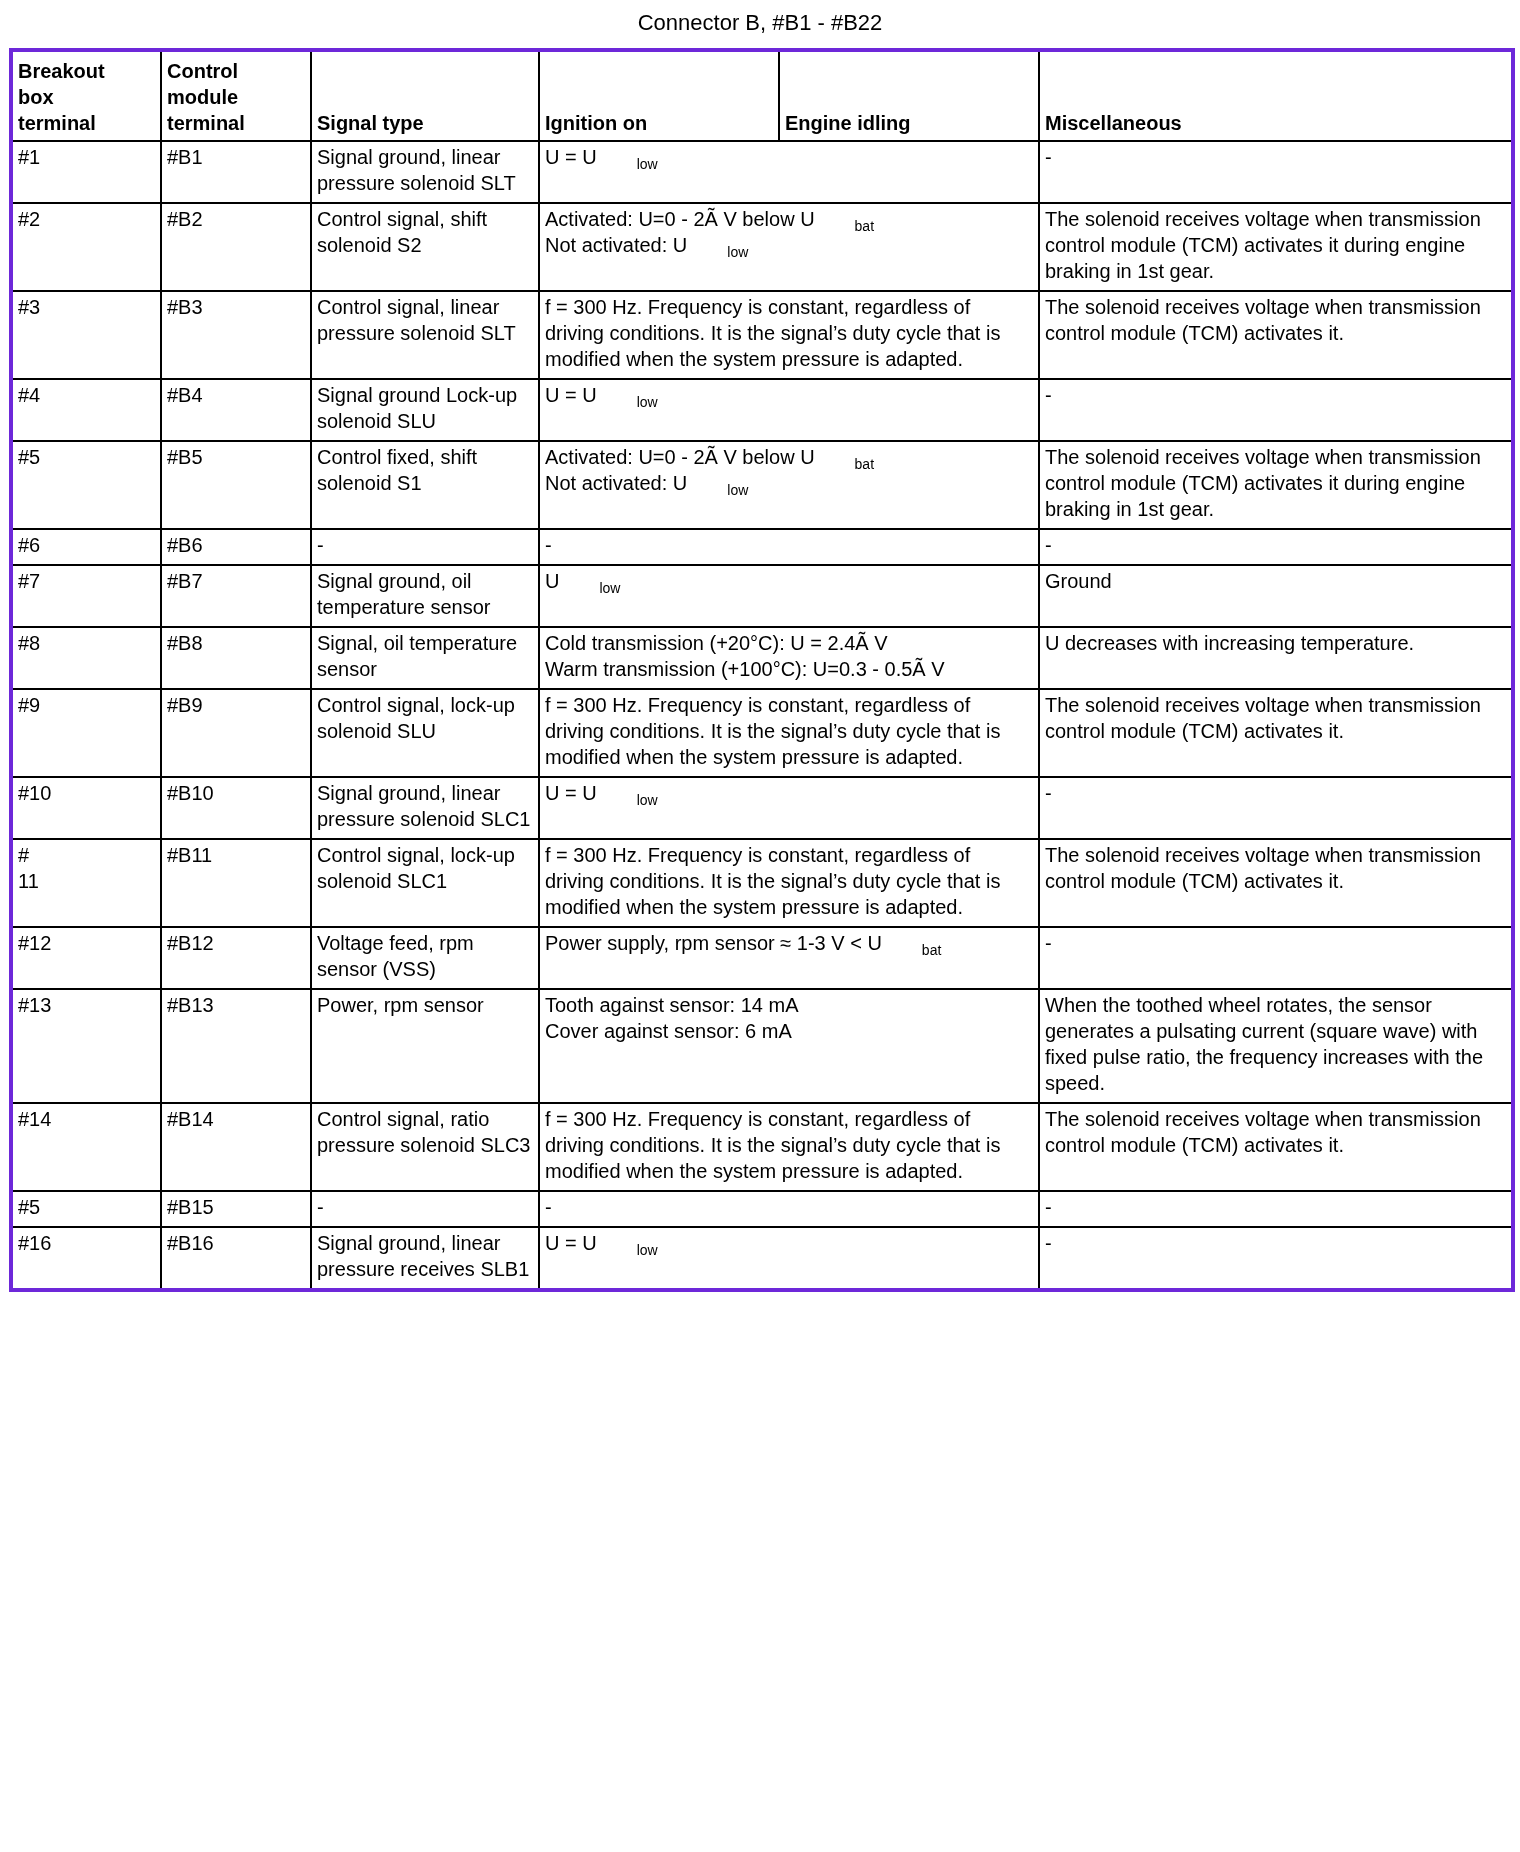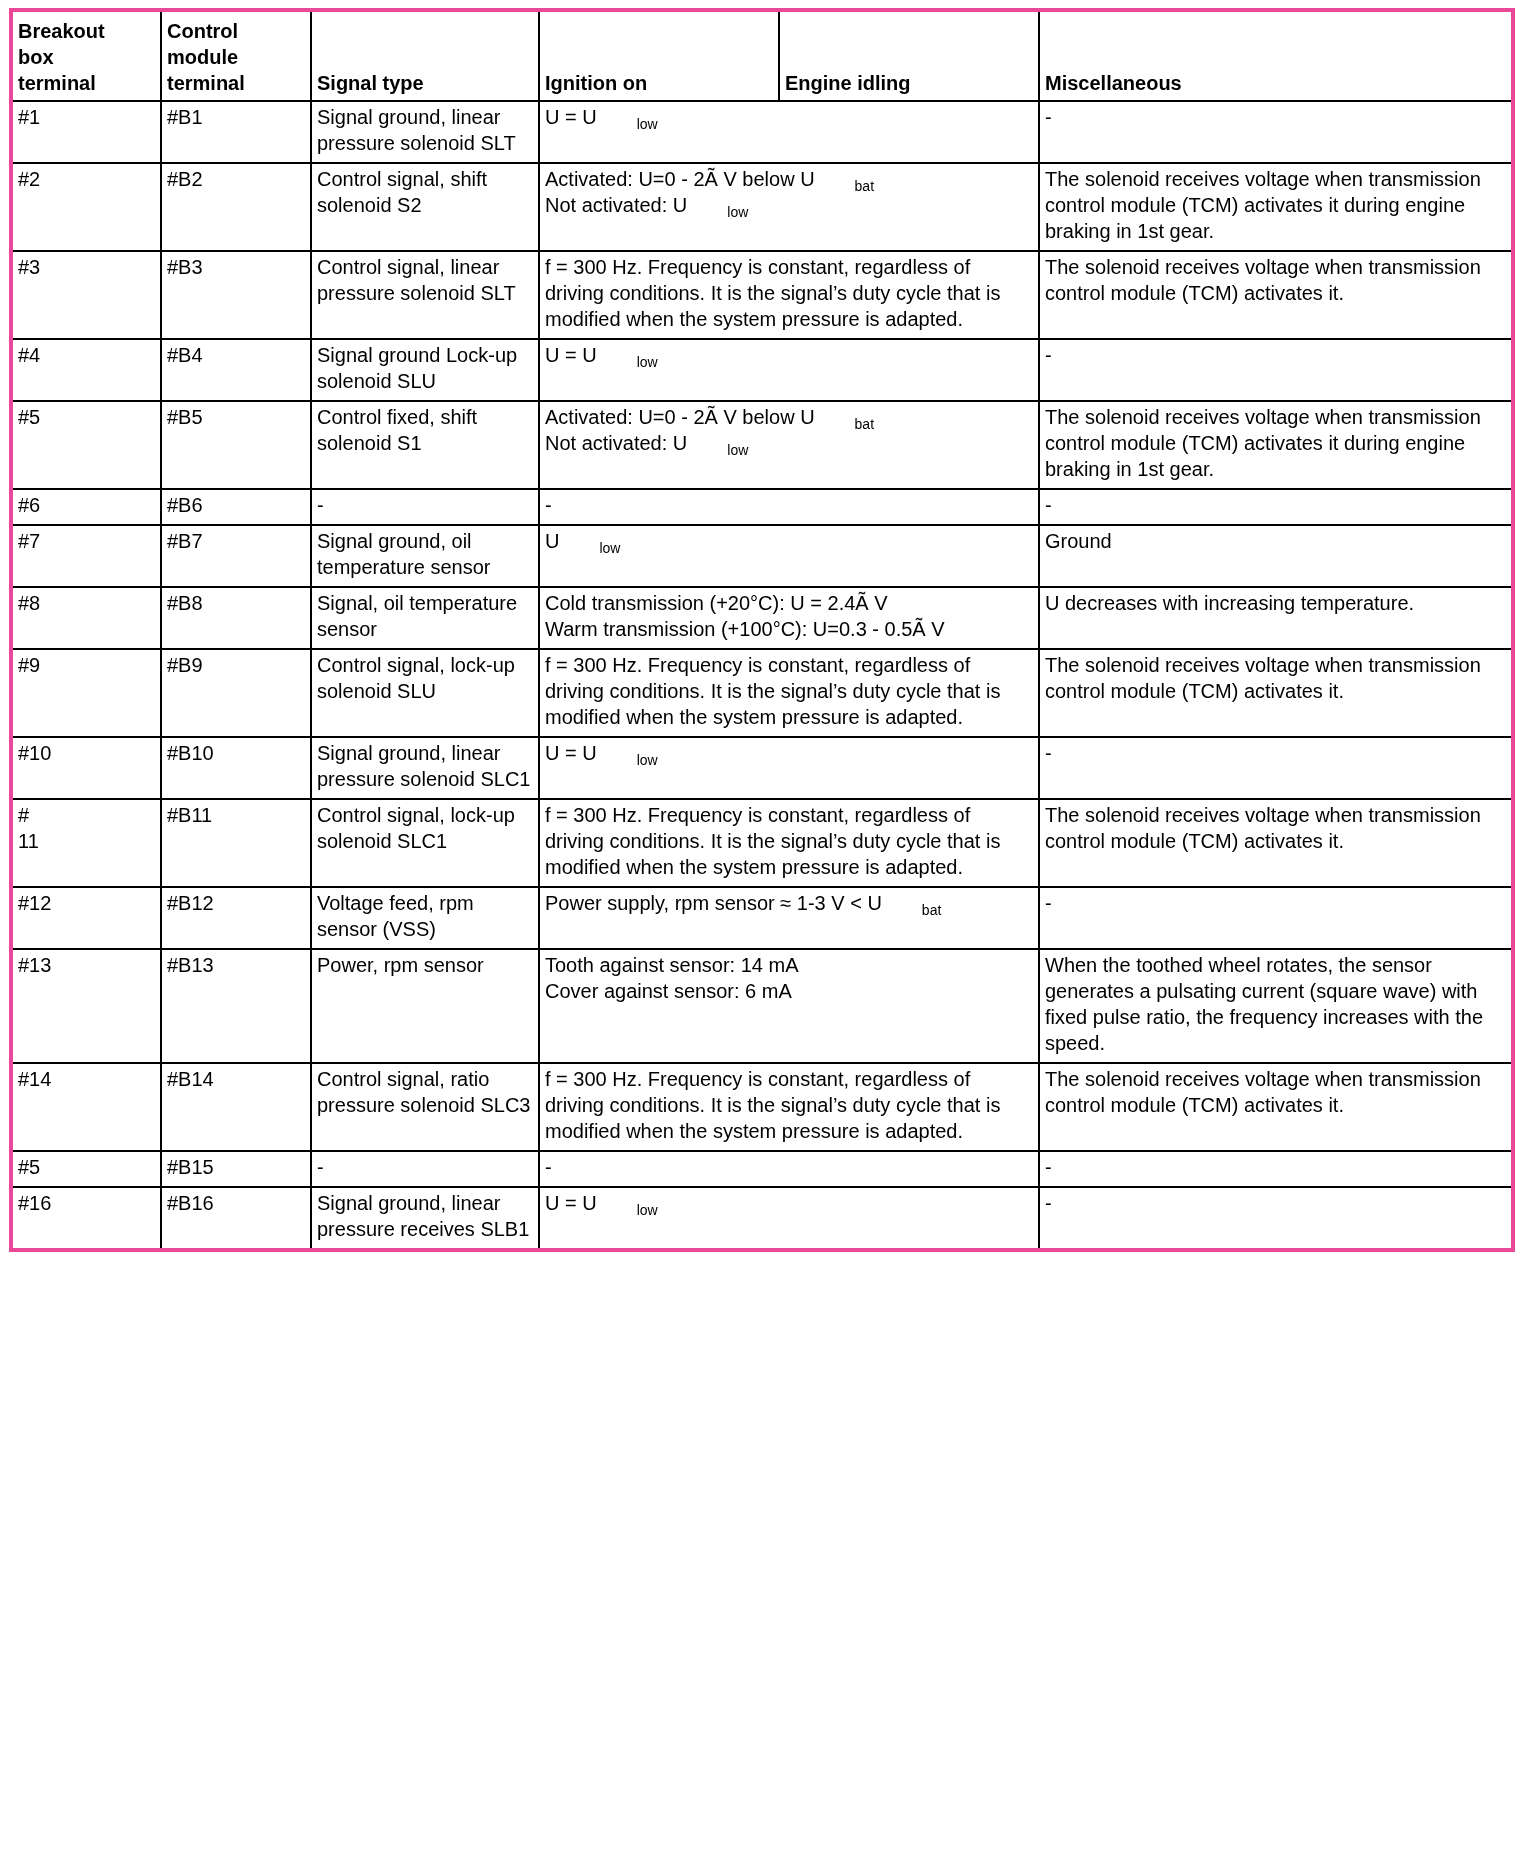--- a/index.html
+++ b/index.html
@@ -17,21 +17,21 @@
   .title {
     text-align: center;
     font-size: 22px;
     line-height: 1.2;
     margin: 2px 0 12px 0;
   }
   table.spec {
     border-collapse: collapse;
     table-layout: fixed;
     width: 1502px;
-    border: 4px solid #ec4899;
+    border: 4px solid #6d28d9;
     font-size: 20px;
   }
   table.spec th, table.spec td {
     border: 2px solid #000;
     padding: 2px 6px 6px 5px;
     text-align: left;
     line-height: 1.3;
     overflow-wrap: break-word;
     word-wrap: break-word;
   }
@@ -47,20 +47,21 @@
   sub {
     font-size: 0.7em;
     line-height: 0;
     margin-left: 40px;
   }
 </style>
 </head>
 <body>
 
 <div class="page">
+  <div class="title">Connector B, #B1 - #B22</div>
 
   <table class="spec">
     <colgroup>
       <col style="width:150px">
       <col style="width:150px">
       <col style="width:228px">
       <col style="width:240px">
       <col style="width:260px">
       <col style="width:474px">
     </colgroup>

